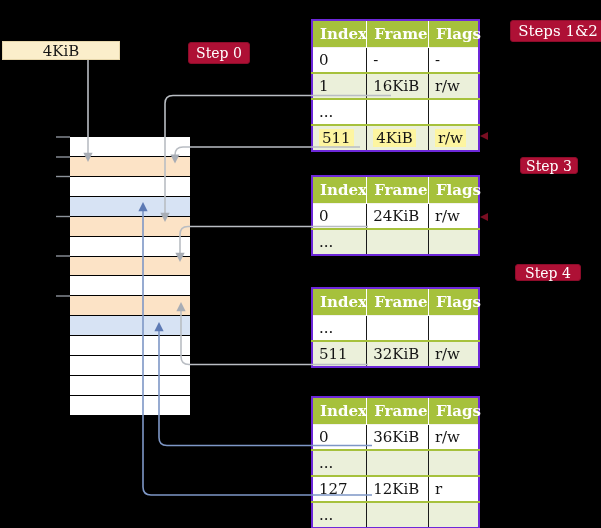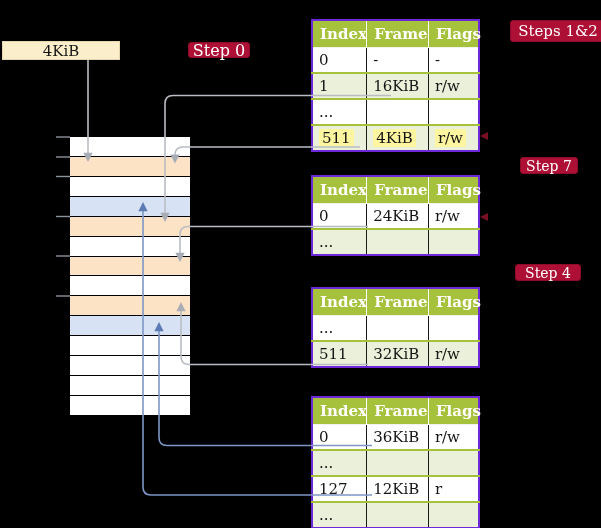--- a/index.html
+++ b/index.html
@@ -17,21 +17,21 @@
     display:flex;align-items:center;justify-content:center;
     font-size:15px;color:#151515;
   }
 
   
   .badge{
     background:#ae1035;border:1px solid #8c0c2a;border-radius:3px;
     color:#fff;display:flex;align-items:center;justify-content:center;
     font-size:14px;box-sizing:border-box;white-space:nowrap;
   }
-  #badge-step0  {left:188px;top:42px; width:62px;height:16px;font-size:16px}
+  #badge-step0  {left:188px;top:42px; width:62px;height:22px;font-size:14px}
   #badge-steps12{left:510px;top:20px; width:96px;height:22px;font-size:15px}
   #badge-step3  {left:520px;top:157px;width:58px;height:17px}
   #badge-step4  {left:515px;top:264px;width:66px;height:17px}
 
   
   #memory-strip{
     left:70px;top:137px;width:120px;height:278px;
     display:flex;flex-direction:column;gap:1px;background:#000;
   }
   .mem-row{flex:1}
@@ -77,21 +77,21 @@
   <span>4KiB</span>
 </div>
 
 <div class="abs badge" id="badge-step0">
   <span>Step 0</span>
 </div>
 <div class="abs badge" id="badge-steps12">
   <span>Steps 1&amp;2</span>
 </div>
 <div class="abs badge" id="badge-step3">
-  <span>Step 7</span>
+  <span>Step 3</span>
 </div>
 <div class="abs badge" id="badge-step4">
   <span>Step 4</span>
 </div>
 
 <div class="abs" id="memory-strip">
     <div class="mem-row mem-white"></div>
     <div class="mem-row mem-peach"></div>
     <div class="mem-row mem-white"></div>
     <div class="mem-row mem-blue"></div>

